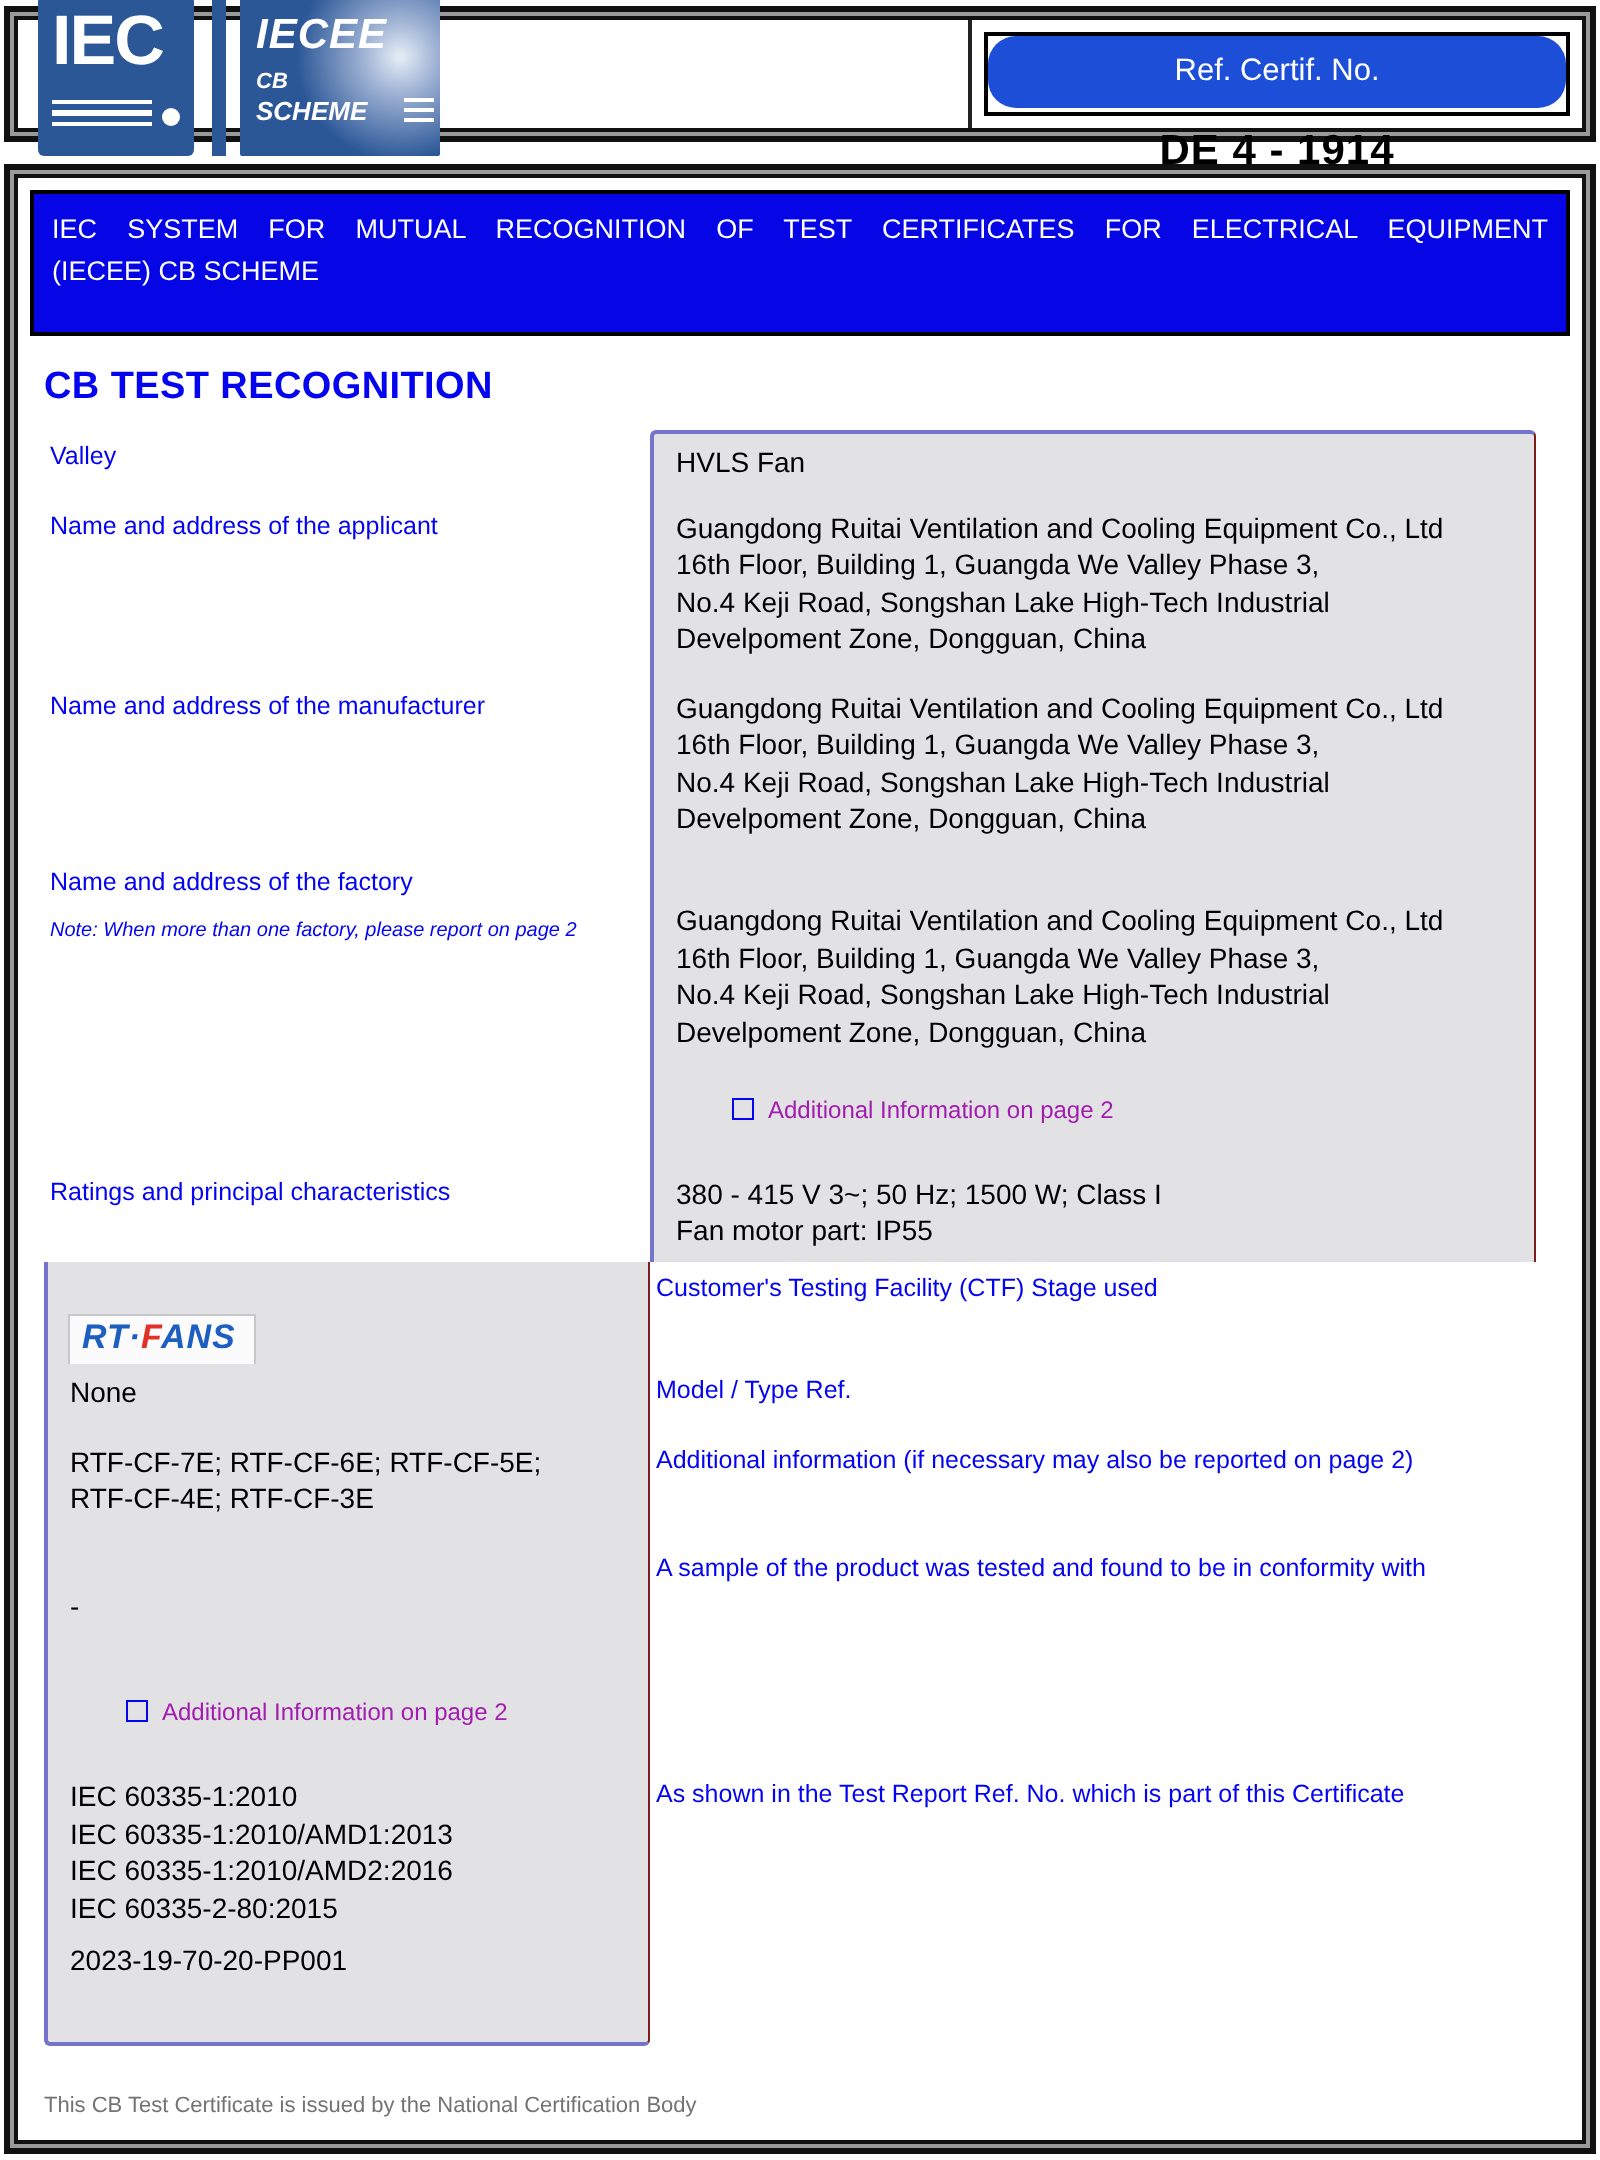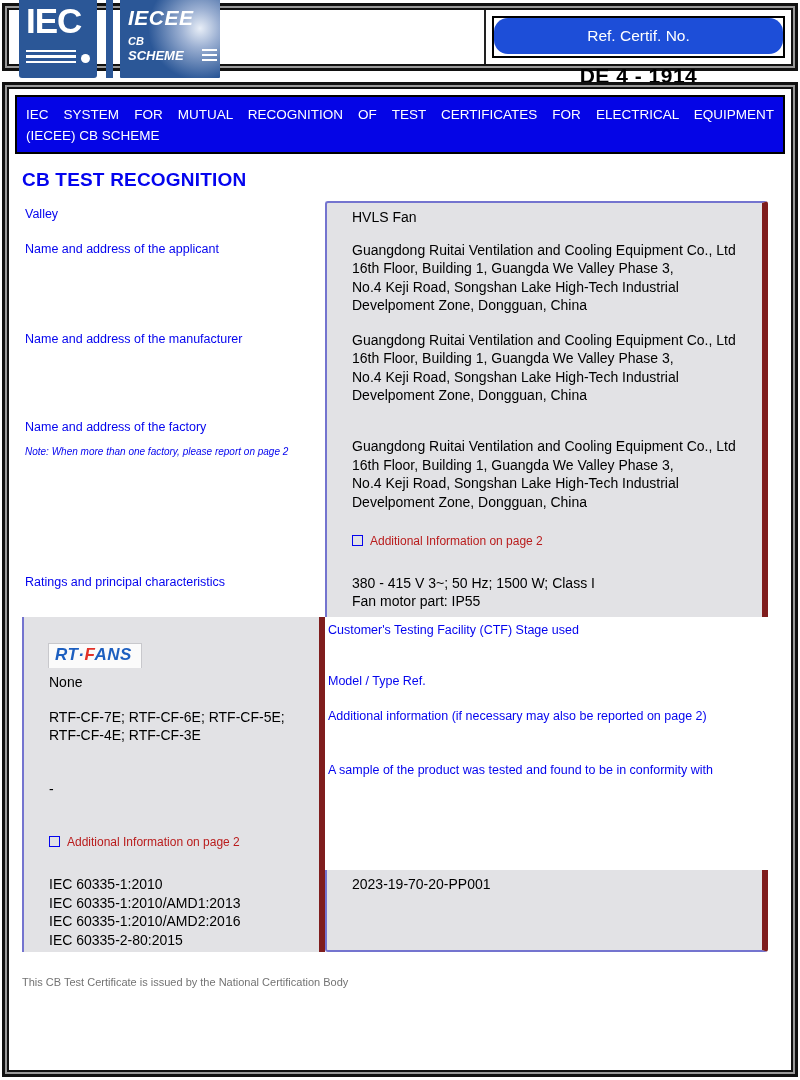--- a/index.html
+++ b/index.html
@@ -37,37 +37,37 @@
 
   .ref-box { border:2px solid #000; height:100%; background:#fff; }
   .ref-banner { background:#1d4ed8; color:#fff; text-align:center; height:36px; line-height:36px; font-size:15.5px;border-radius:14px; }
   .ref-value { text-align:center; font-weight:bold; font-size:21px; color:#000; padding-top:10px; letter-spacing:0.5px; }
 
   
   .main { flex:1; margin-top:11px; }
   .main .tin { display:flex; flex-direction:column; }
 
   .band { margin:6px 6px 0 6px; border:2px solid #000; background:#0505e6; color:#fff;
-          padding:8px 9px 5px 9px; font-size:13.5px; line-height:1.55; }
+          padding:8px 9px 19px 9px; font-size:13.5px; line-height:1.55; }
   .band-l1 { text-align:justify; text-align-last:justify; }
 
   .cert-title { color:#0404ee; font-size:19px; font-weight:bold; margin:15px 0 0 13px; letter-spacing:0.2px; }
 
   .fields { display:grid; grid-template-columns:303px 1fr; margin:10px 23px 0 13px; }
   .lbl { color:#0404ee; font-size:12.5px; line-height:1.25; padding:6px 26px 0 3px; }
   .note { font-size:10px; font-style:italic; margin-top:11px; }
-  .val { background:#e2e2e5; border-left:2px solid #7474cf; border-right:6px solid #7f1d1d;
-         padding:5px 10px 0 25px; font-size:14px; line-height:18.5px; color:#000; white-space:pre-line; }
+  .val { background:#e2e2e5; border-left:2px solid #7474cf; border-right:1px solid #7f1d1d;
+         padding:5px 10px 0 11px; font-size:14px; line-height:18.5px; color:#000; white-space:pre-line; }
   .val.first { border-top:2px solid #7474cf; border-radius:3px 3px 0 0; }
   .val.last  { border-bottom:2px solid #7474cf; border-radius:0 0 3px 3px; }
   .h35{min-height:35px}.h90{min-height:90px}.h88{min-height:88px}.h95{min-height:95px}
   .h48{min-height:48px}.h44{min-height:44px}.h54{min-height:54px}.h50{min-height:50px}
   .h82{min-height:82px}.h57{min-height:57px}
 
-  .cbline { color:#b91c1c; font-size:12px; margin-top:2px; white-space:normal; }
+  .cbline { color:#a21caf; font-size:12px; margin-top:2px; white-space:normal;margin-left:28px; }
   .cbline.spaced { margin-top:16px; }
   .cbbox { display:inline-block; width:11px; height:11px; border:1.5px solid #0404ee; margin-right:7px; vertical-align:-1px; background:transparent; }
 
   .tm { display:inline-block; background:#fbfbfb; padding:2px 9px 3px 6px; margin-top:4px;
         font-style:italic; font-weight:bold; font-size:17px; letter-spacing:0.5px; box-shadow:0 0 0 1px #c8c8cc; }
   .tm-blue { color:#1d5fc0; } .tm-red { color:#e23128; }
 
   .issued { color:#737373; font-size:11px; margin:24px 0 10px 13px; }
 </style>
 </head>
@@ -169,20 +169,21 @@
           <div>-</div>
           <div class="cbline spaced"><span class="cbbox"></span><span>Additional Information on page 2</span></div>
         </div>
 
         <div class="lbl">A sample of the product was tested and found to be in conformity with</div>
         <div class="val h82">IEC 60335-1:2010
 IEC 60335-1:2010/AMD1:2013
 IEC 60335-1:2010/AMD2:2016
 IEC 60335-2-80:2015</div>
 
+        <div class="lbl">As shown in the Test Report Ref. No. which is part of this Certificate</div>
         <div class="val last h57">2023-19-70-20-PP001</div>
 
       </div>
 
       <div class="issued">This CB Test Certificate is issued by the National Certification Body</div>
 
     </div>
   </div>
 
 </div>

